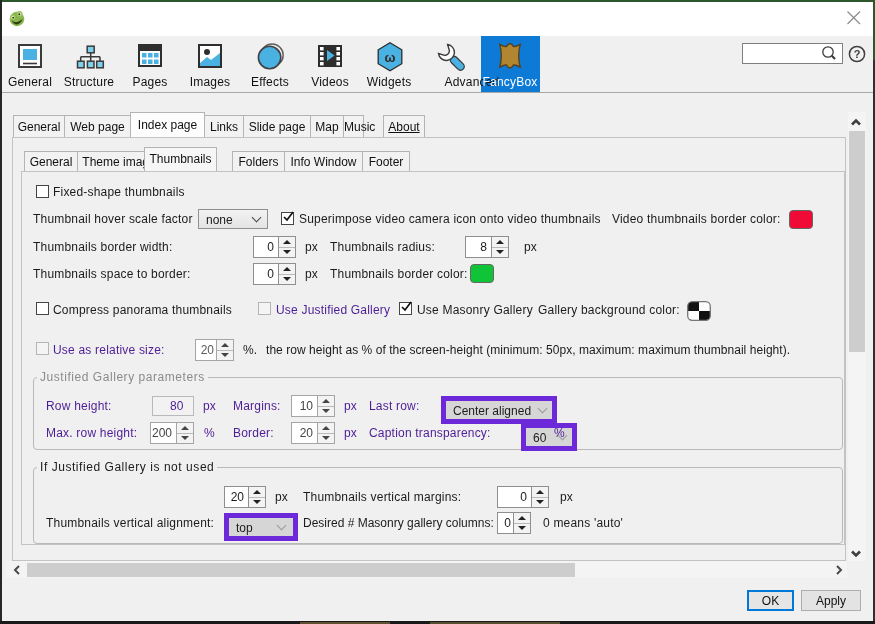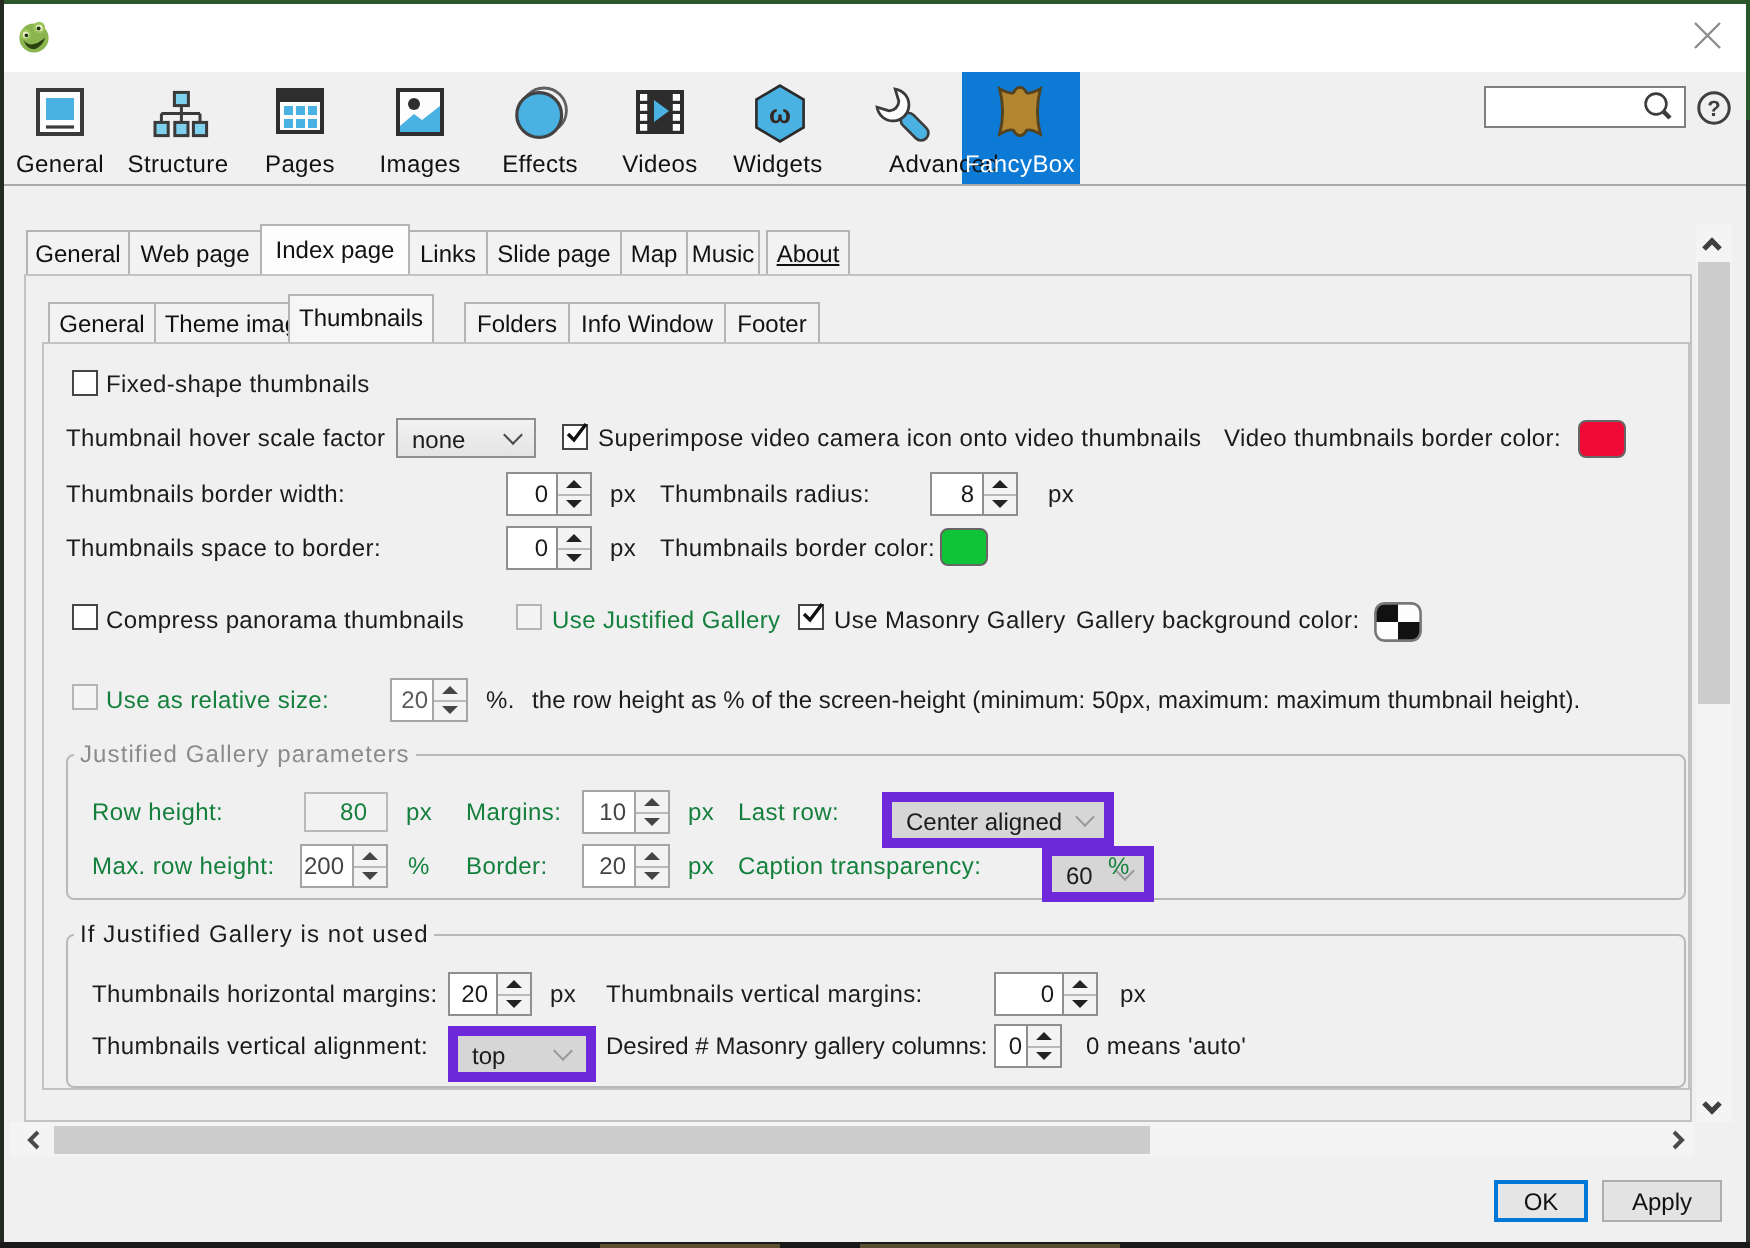--- a/index.html
+++ b/index.html
@@ -1,20 +1,20 @@
 <!DOCTYPE html>
 <html><head>
 <meta charset="utf-8">
 <style>
 html,body{margin:0;padding:0;}
 #win{position:relative;width:875px;height:624px;background:#f0f0f0;overflow:hidden;
   font-family:"Liberation Sans",sans-serif;}
 .abs{position:absolute;}
 .lbl{position:absolute;font-size:12px;color:#1b1b1b;white-space:nowrap;line-height:14px;letter-spacing:0.2px;}
-.dis{color:#15803d;}
+.dis{color:#4c1d95;}
 .cb{position:absolute;width:11px;height:11px;background:#fff;border:1.5px solid #454545;}
 .cbd{border-color:#b5b5b5;background:#f4f4f4;}
 .spin{position:absolute;height:20px;border:1px solid #8f8f8f;background:#fff;}
 .sval{position:absolute;top:3px;right:2px;font-size:12px;color:#1b1b1b;}
 .sbtns{position:absolute;top:0;right:0;width:16px;height:20px;border-left:1px solid #8f8f8f;background:#f3f3f3;}
 .sbtn-u{position:absolute;left:0;top:0;width:16px;height:10px;border-bottom:1px solid #b9b9b9;}
 .tri-u{position:absolute;left:4px;top:3px;width:0;height:0;border-left:4px solid transparent;border-right:4px solid transparent;border-bottom:4px solid #222;}
 .tri-d{position:absolute;left:4px;top:13px;width:0;height:0;border-left:4px solid transparent;border-right:4px solid transparent;border-top:4px solid #222;}
 .tri-gu{border-bottom-color:#454545;}
 .tri-gd{border-top-color:#454545;}
@@ -138,21 +138,21 @@
     <circle cx="9" cy="9" r="7.6" fill="none" stroke="#3f3f3f" stroke-width="1.5"></circle>
     <text x="9" y="13" text-anchor="middle" font-family="Liberation Sans" font-size="11" font-weight="bold" fill="#3f3f3f">?</text>
   </svg>
 
   <div class="tb1" style="left:13px;width:52px;">General</div>
   <div class="tb1" style="left:64px;width:67px;">Web page</div>
   <div class="tb1 tb1s" style="left:130px;width:75px;">Index page</div>
   <div class="tb1" style="left:204px;width:40px;">Links</div>
   <div class="tb1" style="left:243px;width:68px;">Slide page</div>
   <div class="tb1" style="left:310px;width:34px;">Map</div>
-  <div class="tb1" style="left:343px;width:37px;">Music</div>
+  <div class="tb1" style="left:343px;width:21px;">Music</div>
   <div class="tb1" style="left:383px;width:42px;text-decoration:underline;">About</div>
 
   <div class="abs" style="left:12px;top:137px;width:834px;height:424px;border:1px solid #c3c3c3;box-sizing:border-box;"></div>
 
   <div class="tb2" style="left:24px;width:54px;">General</div>
   <div class="tb2" style="left:77px;width:84px;">Theme image</div>
   <div class="tb2 tb2s" style="left:144px;width:73px;">Thumbnails</div>
   <div class="tb2" style="left:232px;width:53px;">Folders</div>
   <div class="tb2" style="left:284px;width:79px;">Info Window</div>
   <div class="tb2" style="left:362px;width:48px;">Footer</div>
@@ -292,21 +292,20 @@
   <div class="lbl dis" style="left:369px;top:426px;">Caption transparency:</div>
   <div class="dd ddd" style="left:497px;top:423px;width:46px;margin-left:24px;">
       <span class="ddt dis">60</span>
       <span class="chev chevg" style="left:33px;top:4px;"></span>
     </div>
   <div class="lbl dis" style="left:554px;top:426px;">%</div>
 
   <div class="fs" style="left:33px;top:467px;width:808px;height:75px;">
       <span class="leg" style="color:#1b1b1b;">If Justified Gallery is not used</span>
     </div>
-  <div class="lbl" style="left:46px;top:490px;">Thumbnails horizontal margins:</div>
   <div class="spin" style="left:224px;top:486px;width:40px;">
       <span class="sval" style="right:21px;">20</span>
       <span class="sbtns">
         <span class="sbtn-u"></span>
         <span class="tri-u"></span>
         <span class="tri-d"></span>
       </span>
     </div>
   <div class="lbl" style="left:275px;top:490px;">px</div>
   <div class="lbl" style="left:303px;top:490px;">Thumbnails vertical margins:</div>

